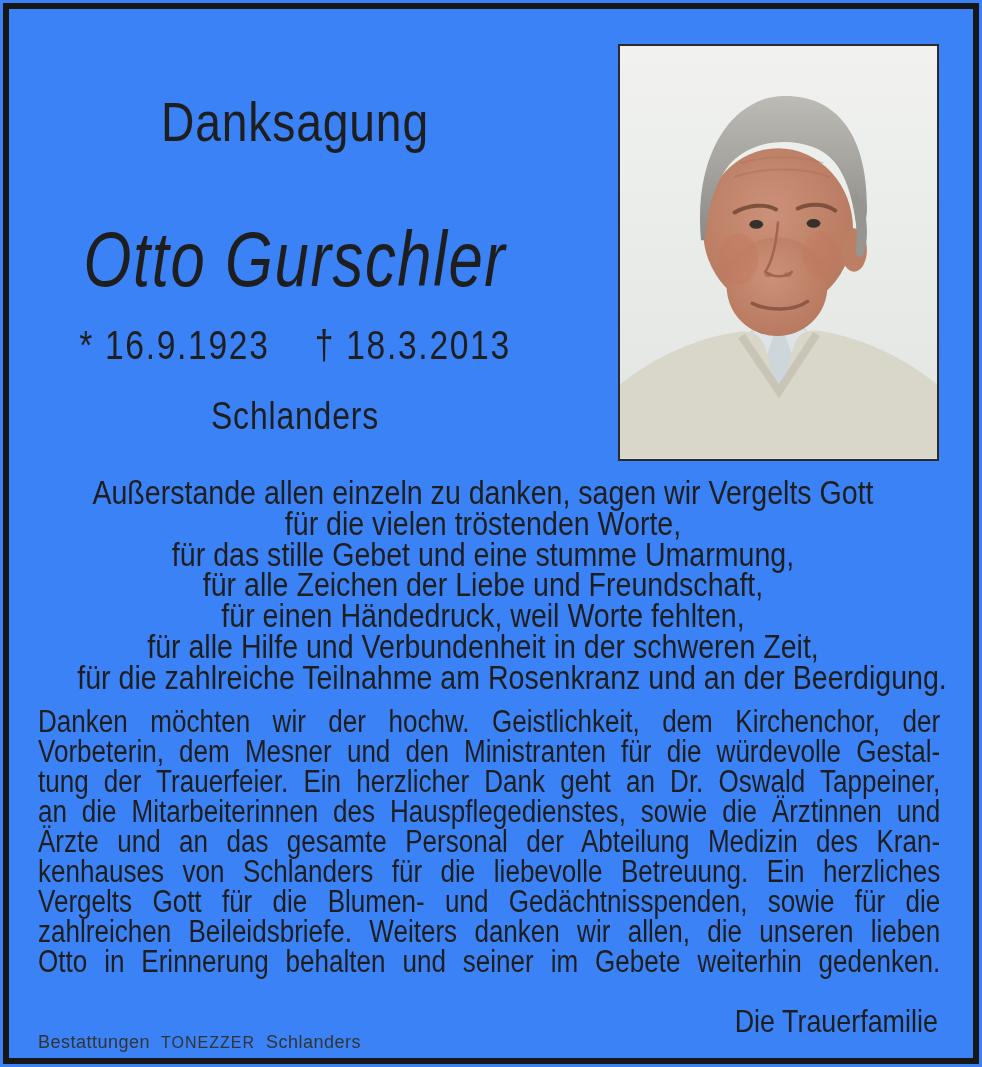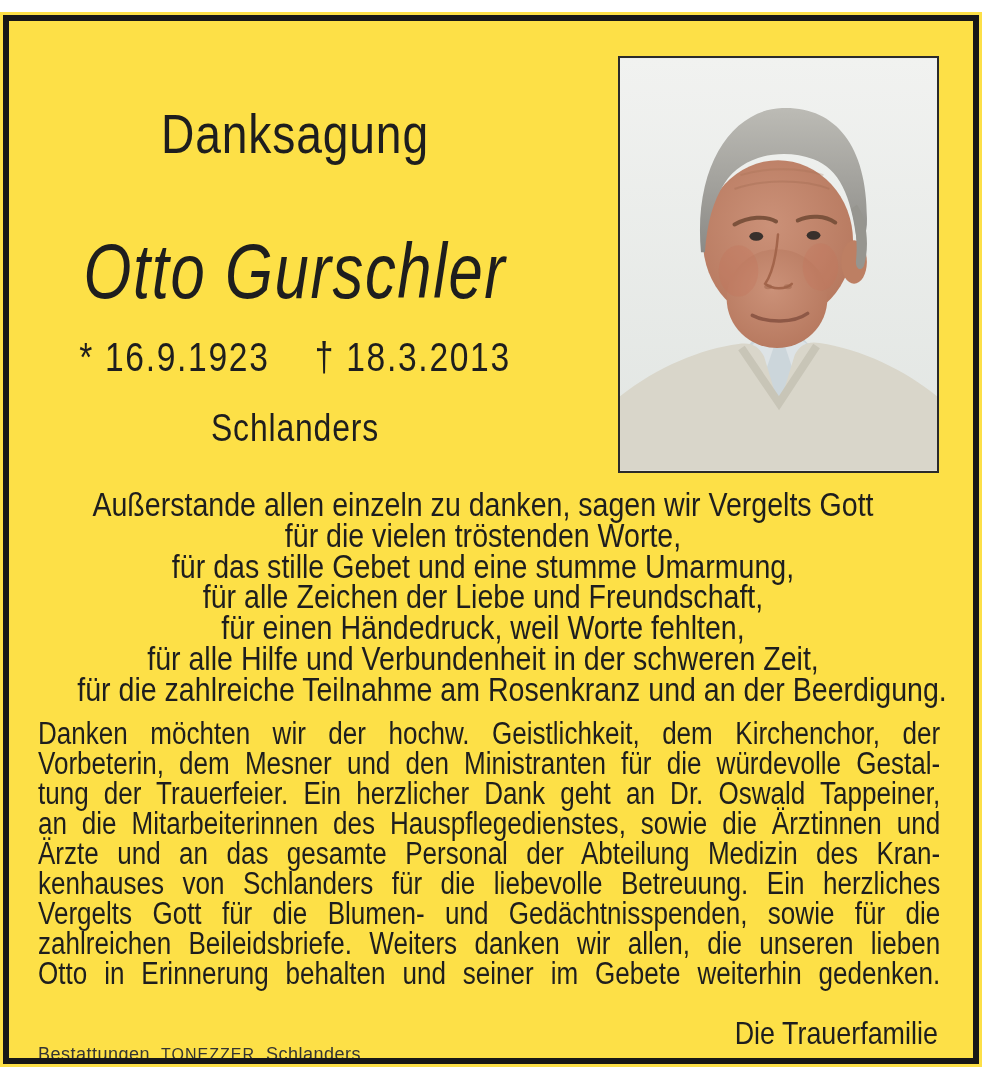--- a/index.html
+++ b/index.html
@@ -1,19 +1,19 @@
 <!DOCTYPE html>
 <html><head>
 <meta charset="utf-8">
 <style>
   html,body { margin:0; padding:0; background:#ffffff; }
   body { width:982px; height:1067px; position:relative; overflow:hidden;
          font-family:"Liberation Sans", sans-serif; }
 
-  .card { position:absolute; inset:0; background:#fde047; color:#1e1e1e;margin-top:12px; }
+  .card { position:absolute; inset:0; background:#3b82f6; color:#1e1e1e; }
   .frame { position:absolute; inset:3px; border:6px solid #171717; pointer-events:none; z-index:5; }
 
   
   .left-col { position:absolute; left:10px; top:0; width:570px; }
   .left-col > div { position:absolute; left:0; right:0; text-align:center; white-space:nowrap; }
   .title  { top:95px;  font-size:55px; line-height:1; letter-spacing:1px; transform:scaleX(.84); }
   .name   { top:221px; font-size:77px; line-height:1; font-style:italic; letter-spacing:2px; transform:scaleX(.80); }
   .dates  { top:325px; font-size:40px; line-height:1; letter-spacing:2px; transform:scaleX(.84);
             display:flex; justify-content:center; gap:54px; }
   .place  { top:397px; font-size:38px; line-height:1; letter-spacing:1px; transform:scaleX(.84); }
@@ -31,21 +31,21 @@
   
   .ack   { position:absolute; left:38px; top:707px; width:902px; }
   .pline { font-size:31px; line-height:30px; height:30px; width:1074px;
            transform:scaleX(.84); transform-origin:0 50%;
            text-align:justify; text-align-last:justify; white-space:normal; }
 
   .closing { position:absolute; top:1005px; right:44px; font-size:32px; line-height:1;
              transform:scaleX(.84); transform-origin:100% 50%; white-space:nowrap; }
 
   .footer { position:absolute; left:38px; top:1032px; display:flex; align-items:baseline;
-            gap:11px; color:#333333; letter-spacing:.5px;text-decoration:underline; }
+            gap:11px; color:#333333; letter-spacing:.5px; }
   .footer .fx { font-size:18px; }
   .footer .brand { font-size:16px; letter-spacing:1px; }
 </style>
 </head>
 <body>
 
 <div class="card">
   <div class="frame"></div>
 
   <div class="left-col">

